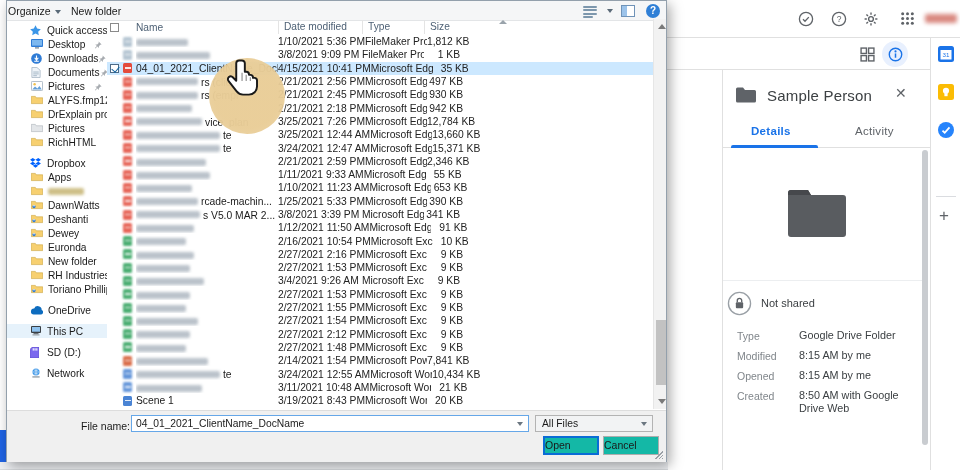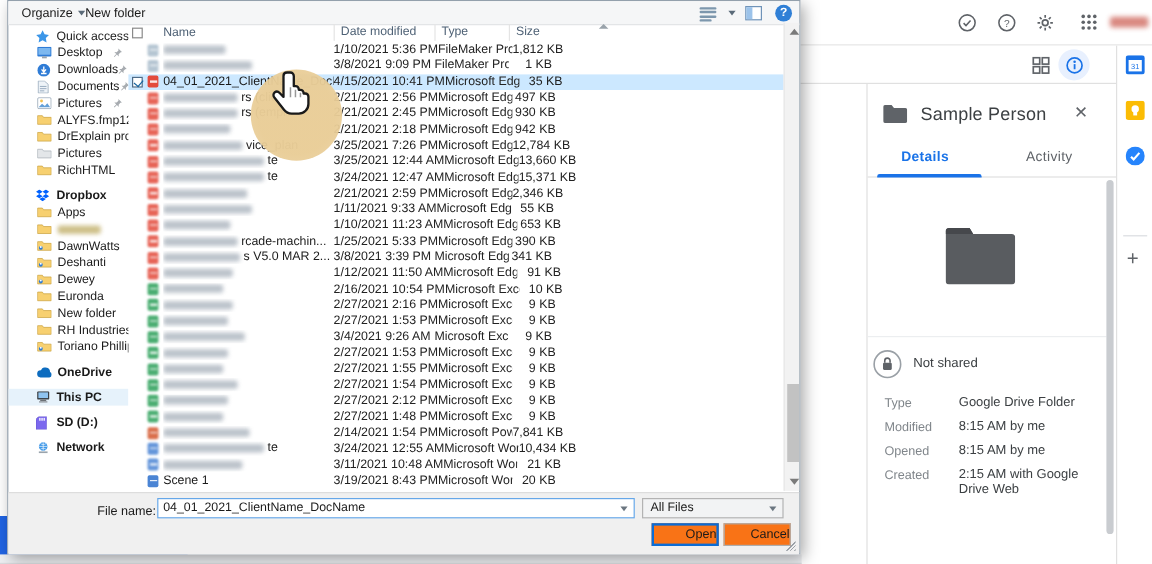--- a/index.html
+++ b/index.html
@@ -43,34 +43,34 @@
   .p-scroll{position:absolute;left:199px;top:80px;width:6px;height:295px;background:#c9ccd0;border-radius:3px;}
 
   
   .blue-shape{position:absolute;left:-28px;top:430px;width:188px;height:38px;background:#2064e4;border-radius:0 0 16px 0;z-index:2;}
   .bottom-strip{position:absolute;left:0;top:462px;width:668px;height:8px;background:#edeff2;border-bottom:1px solid #d9dcdf;z-index:3;}
 
   
   .dialog{position:absolute;left:6px;top:0;width:661px;height:462px;background:#fff;z-index:5;
           border:1px solid #93a0ac;box-shadow:3px 4px 12px rgba(0,0,0,.35);}
   .dlg-toolbar{position:absolute;left:0;top:0;width:659px;height:20px;background:#f5f6f7;border-bottom:1px solid #e3e5e7;font-size:10.5px;}
-  .t-organize{position:absolute;left:11px;top:4px;}
+  .t-organize{position:absolute;left:1px;top:4px;}
   .t-newfolder{position:absolute;left:64px;top:4px;}
   .caret-down{display:inline-block;width:0;height:0;border-left:3.5px solid transparent;border-right:3.5px solid transparent;border-top:4px solid #5a6a78;vertical-align:middle;margin-left:4px;}
   .t-views{position:absolute;left:576px;top:5px;width:14px;height:11px;}
   .t-views i{display:block;height:2px;background:#7d97ad;margin-bottom:1.4px;border-radius:1px;}
   .t-viewcaret{position:absolute;left:596px;top:8px;}
   .t-pane{position:absolute;left:614px;top:4px;width:14px;height:12px;border:1px solid #6f93b8;background:#fff;}
   .t-pane i{display:block;width:5px;height:100%;background:#9cc3ea;}
   .t-help{position:absolute;left:639px;top:3px;width:14px;height:14px;border-radius:50%;background:#2f7fd6;color:#fff;font-size:10px;font-weight:bold;text-align:center;line-height:14px;}
 
   .sidebar{position:absolute;left:0;top:22px;width:100px;height:385px;overflow:hidden;}
   .srow{display:flex;align-items:center;height:14px;padding-left:24px;font-size:10.2px;white-space:nowrap;}
   .srow.root{padding-left:23px;}
-  .srow.gap{margin-top:7px;font-weight:bold;}
+  .srow.gap{margin-top:7px;}
   .srow.sel{background:#e6f2fb;}
   .srow .sic{flex:0 0 12px;height:12px;margin-right:5px;display:inline-flex;align-items:center;}
   .srow .pin{margin-left:auto;margin-right:5px;opacity:.75;width:8px;height:8px;}
 
   .list{position:absolute;left:100px;top:18px;width:546px;height:392px;font-size:10.3px;}
   .lheader{display:flex;align-items:center;height:16px;padding-left:3px;color:#4e6175;font-size:10.2px;}
   .lheader .hcell{white-space:nowrap;overflow:hidden;}
   .lheader .b{border-left:1px solid #e4e4e4;padding-left:5px;height:14px;line-height:14px;}
   .sortcaret{position:absolute;left:392px;top:1px;width:0;height:0;border-left:4px solid transparent;border-right:4px solid transparent;border-bottom:4px solid #9aa3ab;}
   .hcb{width:9px;height:9px;border:1px solid #8a8a8a;background:#fff;margin-right:4px;flex:0 0 9px;}
@@ -99,21 +99,21 @@
   .vs-up{top:5px;border-bottom:5px solid #7a7a7a;}
   .vs-dn{bottom:5px;border-top:5px solid #7a7a7a;}
   .vs-thumb{position:absolute;left:1.5px;top:301px;width:10px;height:65px;background:#c2c2c2;}
 
   .dlg-footer{position:absolute;left:0;top:409px;width:659px;height:52px;background:#f0f0f0;border-top:1px solid #ddd;font-size:10.5px;}
   .fn-label{position:absolute;left:74px;top:9px;}
   .fn-input{position:absolute;left:124px;top:4px;width:398px;height:17px;background:#fff;border:1px solid #66a7e8;display:flex;align-items:center;padding:0 16px 0 4px;font-size:10.3px;}
   .fn-input .ccaret{position:absolute;right:5px;top:6px;width:0;height:0;border-left:3.5px solid transparent;border-right:3.5px solid transparent;border-top:4px solid #6b7680;}
   .ft-combo{position:absolute;left:528px;top:4px;width:118px;height:17px;background:#f2f3f4;border:1px solid #b3b3b3;display:flex;align-items:center;padding:0 16px 0 6px;font-size:10.3px;}
   .ft-combo .ccaret{position:absolute;right:5px;top:6px;width:0;height:0;border-left:3.5px solid transparent;border-right:3.5px solid transparent;border-top:4px solid #6b7680;}
-  .btn{position:absolute;top:25px;width:56px;height:19px;background:#f97316;border:1px solid #adadad;text-align:right;line-height:17px;font-size:10.5px;}
+  .btn{position:absolute;top:25px;width:56px;height:19px;background:#14b8a6;border:1px solid #adadad;text-align:left;line-height:17px;font-size:10.5px;}
   .btn.primary{left:536px;border:2px solid #0a6cd6;line-height:15px;}
   .btn.cancel{left:596px;}
   .grip{position:absolute;right:3px;bottom:3px;width:8px;height:8px;
         background:linear-gradient(135deg,transparent 50%,#9aa0a6 50%,#9aa0a6 57%,transparent 57%,transparent 70%,#9aa0a6 70%,#9aa0a6 77%,transparent 77%,transparent 90%,#9aa0a6 90%);}
 
   
   .click-circle{position:absolute;left:209px;top:58px;width:76px;height:76px;border-radius:50%;z-index:8;
     background:radial-gradient(circle, rgba(233,205,151,.97) 0 60%, rgba(233,205,151,.88) 85%, rgba(233,205,151,.75) 100%);}
   .hand{position:absolute;left:226px;top:58px;z-index:9;}
 </style>
@@ -228,21 +228,21 @@
           </div>
           <div class="fieldrow">
             <span class="f-label">Opened</span>
             <span class="f-value">
               <span>8:15 AM by me</span>
             </span>
           </div>
           <div class="fieldrow">
             <span class="f-label">Created</span>
             <span class="f-value">
-              <span>2:15 AM with Google Drive Web</span>
+              <span>8:50 AM with Google Drive Web</span>
             </span>
           </div>
         </div>
       <div class="p-scroll"></div>
     </div>
 
     <div class="d-strip">
       <span class="strip-ic" style="top:8px">
         <svg viewBox="0 0 16 16" width="16" height="16">
             <rect width="16" height="16" rx="2.5" fill="#1a73e8"></rect>

